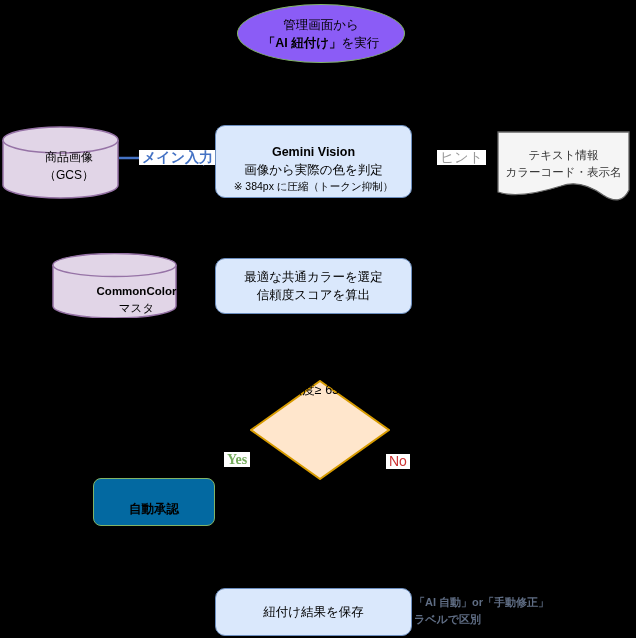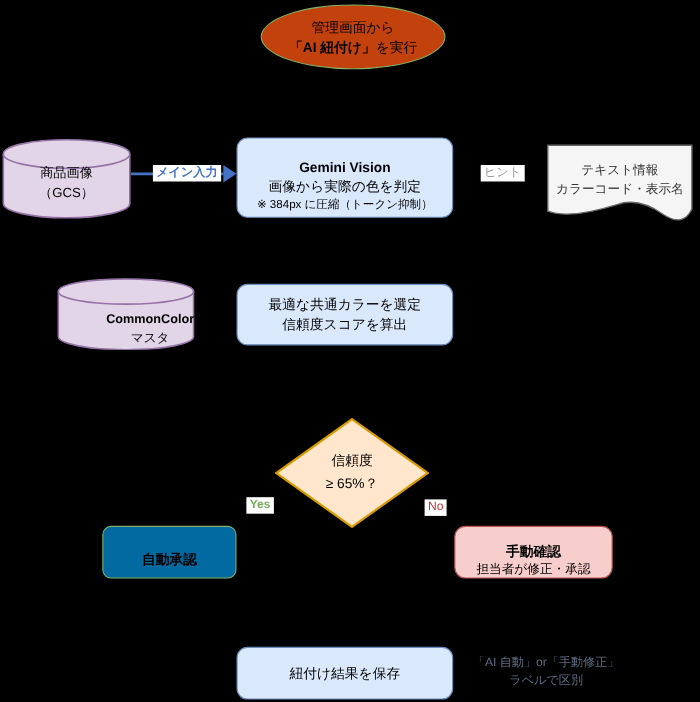--- a/index.html
+++ b/index.html
@@ -5,21 +5,21 @@
   html,body{margin:0;padding:0;background:#000;}
   #canvas{
     position:relative;width:636px;height:638px;background:#000000;overflow:hidden;
     font-family:"Liberation Sans","DejaVu Sans",sans-serif;color:#000;
   }
   .abs{position:absolute;}
   .node-text{position:absolute;left:0;right:0;text-align:center;}
   
   .terminator{
     left:237px;top:4px;width:168px;height:59px;border-radius:50%;
-    background:#c2410c;border:1.5px solid #82b366;
+    background:#8b5cf6;border:1.5px solid #82b366;
     display:flex;flex-direction:column;justify-content:center;align-items:center;
     font-size:12.5px;line-height:18px;box-sizing:border-box;
   }
   .rect-node{
     background:#dae8fc;border:1.5px solid #6c8ebf;border-radius:10px;box-sizing:border-box;
     display:flex;flex-direction:column;justify-content:center;align-items:center;
     font-size:12.5px;line-height:18px;text-align:center;
   }
   .gemini-box{left:215px;top:125px;width:197px;height:73px;}
   .select-box{left:215px;top:258px;width:197px;height:56px;}
@@ -27,44 +27,44 @@
   .auto-box{left:93px;top:478px;width:122px;height:48px;background:#0369a1;border-color:#82b366;border-radius:8px;}
   .manual-box{left:413px;top:478px;width:144px;height:48px;background:#f8cecc;border-color:#b85450;}
   .small-note{font-size:10.5px;line-height:15px;}
   .sub-line{font-size:11.5px;line-height:16px;}
   .bold{font-weight:bold;margin-top:14px;}
   .cyl{position:absolute;}
   .cyl svg{position:absolute;left:0;top:0;}
   .cyl .node-text{font-size:12px;line-height:18px;}
   .doc-text{font-size:11.5px;line-height:17px;color:#333;}
   .edge-label{
-    position:absolute;background:#ffffff;padding:1px 3px;font-size:11px;line-height:13px;white-space:nowrap;
+    position:absolute;background:#ffffff;padding:1px 3px;font-size:14px;line-height:13px;white-space:nowrap;
   }
   .lbl-main{left:139px;top:150px;color:#4472c4;font-weight:600;}
   .lbl-hint{left:437px;top:150px;color:#999999;}
-  .lbl-yes{left:224px;top:452px;color:#76ac5d;font-weight:bold;}
+  .lbl-yes{left:224px;top:452px;color:#76ac5d;font-weight:bold;font-family:Liberation Serif, serif;}
   .lbl-no{left:386px;top:454px;color:#cc3333;font-weight:normal;}
   .diamond{left:250px;top:380px;width:140px;height:100px;}
-  .diamond .node-text{top:0;bottom:0;display:flex;flex-direction:column;justify-content:center;font-size:12.5px;line-height:21px;}
+  .diamond .node-text{top:0;bottom:0;display:flex;flex-direction:row;justify-content:center;font-size:12.5px;line-height:21px;}
   .note-slate{
-    left:414px;top:594px;width:165px;text-align:center;color:#5f6d84;
-    font-size:11px;line-height:17px;font-weight:normal;
+    left:414px;top:594px;width:165px;color:#5f6d84;
+    font-size:11px;line-height:17px;font-weight:bold;
   }
 </style>
 </head>
 <body>
 
 <div id="canvas">
 
   <div class="abs terminator">
     <div>管理画面から</div>
     <div><span class="bold">「AI 紐付け」</span><span>を実行</span></div>
   </div>
 
-  <div class="cyl" style="left:2px;top:126px;width:117px;height:73px;">
+  <div class="cyl" style="left:2px;top:126px;width:117px;height:73px;padding-left:17px;">
     <svg width="117" height="73" viewBox="0 0 117 73">
       <path d="M1,14 v45 a57.5,13 0 0 0 115,0 v-45" fill="#e1d5e7" stroke="#9673a6" stroke-width="1.5"></path>
       <ellipse cx="58.5" cy="14" rx="57.5" ry="13" fill="#e1d5e7" stroke="#9673a6" stroke-width="1.5"></ellipse>
     </svg>
     <div class="node-text" style="top:22px;">
       <div>商品画像</div>
       <div>（GCS）</div>
     </div>
   </div>
 
@@ -118,24 +118,20 @@
     </div>
   </div>
 
   <div class="edge-label lbl-yes">Yes</div>
   <div class="edge-label lbl-no">No</div>
 
   <div class="abs rect-node auto-box">
     <div class="bold">自動承認</div>
   </div>
 
-  <div class="abs rect-node manual-box">
-    <div class="bold">手動確認</div>
-    <div class="sub-line">担当者が修正・承認</div>
-  </div>
 
   <div class="abs rect-node save-box">
     <div>紐付け結果を保存</div>
   </div>
 
   <div class="abs note-slate">
     <div>「AI 自動」or「手動修正」</div>
     <div>ラベルで区別</div>
   </div>
 

